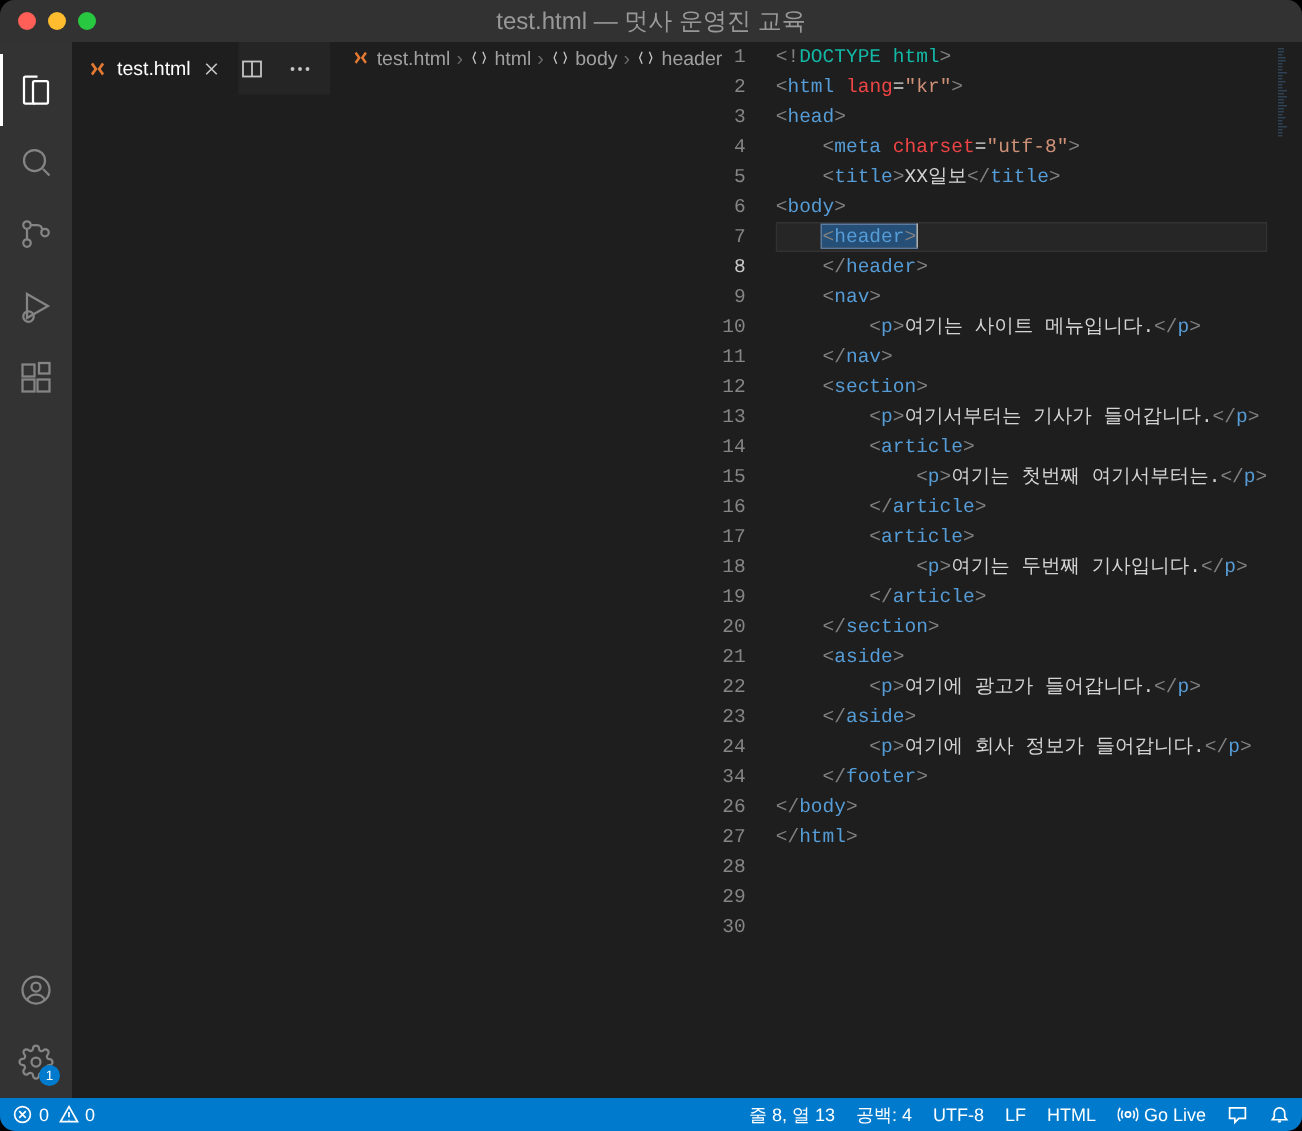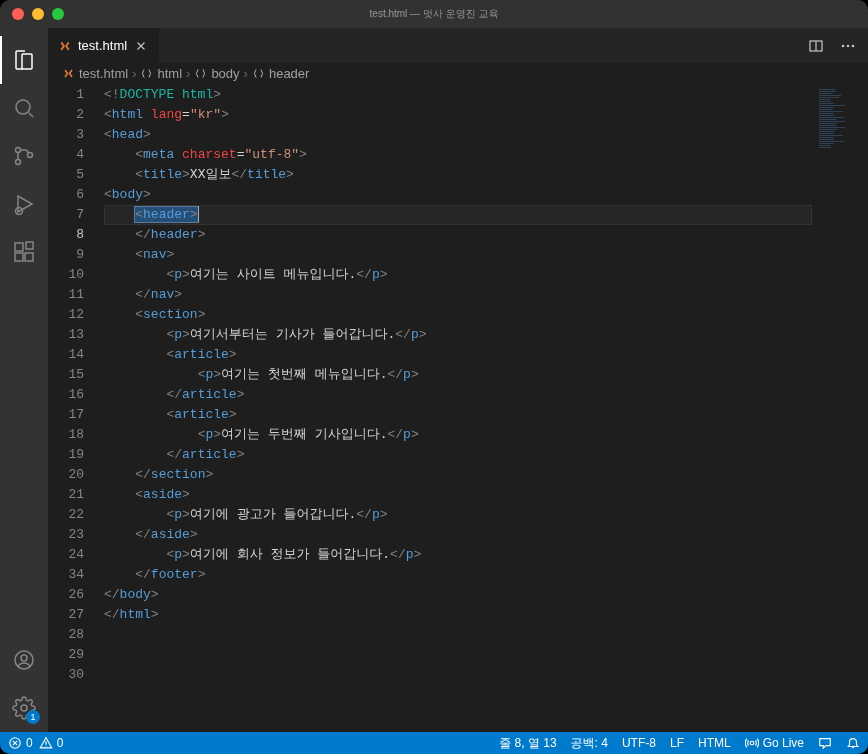--- a/index.html
+++ b/index.html
@@ -40,21 +40,21 @@
   border-radius: 50%;
 }
 .tl-close { background: #ff5f57; }
 .tl-min { background: #febc2e; }
 .tl-max { background: #28c840; }
 .title-text {
   position: absolute;
   left: 50%;
   transform: translateX(-50%);
   color: #989898;
-  font-size: 10px;
+  font-size: 16px;
 }
 .main-area {
   flex: 1;
   display: flex;
   min-height: 0;
 }
 .activity-bar {
   width: 48px;
   background: #333333;
   display: flex;
@@ -97,21 +97,20 @@
   height: 14px;
   border-radius: 10px;
   display: flex;
   align-items: center;
   justify-content: center;
   padding: 0 3px;
 }
 .editor-area {
   flex: 1;
   display: flex;
-  flex-direction: column;
   min-width: 0;
 }
 .tab-bar {
   height: 35px;
   background: #252526;
   display: flex;
   align-items: stretch;
 }
 .tab {
   background: #1e1e1e;
@@ -426,21 +425,21 @@
             <div class="line"><span class="tok-text">    </span><span class="tok-angle">&lt;</span><span class="tok-tag">title</span><span class="tok-angle">&gt;</span><span class="tok-text">XX일보</span><span class="tok-angle">&lt;/</span><span class="tok-tag">title</span><span class="tok-angle">&gt;</span></div>
             <div class="line"><span class="tok-text"></span><span class="tok-angle">&lt;</span><span class="tok-tag">body</span><span class="tok-angle">&gt;</span></div>
             <div class="line current"><span class="tok-text">    </span><span class="selection"><span class="tok-angle">&lt;</span><span class="tok-tag">header</span><span class="tok-angle">&gt;</span></span><span class="cursor"></span></div>
             <div class="line"><span class="tok-text">    </span><span class="tok-angle">&lt;/</span><span class="tok-tag">header</span><span class="tok-angle">&gt;</span></div>
             <div class="line"><span class="tok-text">    </span><span class="tok-angle">&lt;</span><span class="tok-tag">nav</span><span class="tok-angle">&gt;</span></div>
             <div class="line"><span class="tok-text">        </span><span class="tok-angle">&lt;</span><span class="tok-tag">p</span><span class="tok-angle">&gt;</span><span class="tok-text">여기는 사이트 메뉴입니다.</span><span class="tok-angle">&lt;/</span><span class="tok-tag">p</span><span class="tok-angle">&gt;</span></div>
             <div class="line"><span class="tok-text">    </span><span class="tok-angle">&lt;/</span><span class="tok-tag">nav</span><span class="tok-angle">&gt;</span></div>
             <div class="line"><span class="tok-text">    </span><span class="tok-angle">&lt;</span><span class="tok-tag">section</span><span class="tok-angle">&gt;</span></div>
             <div class="line"><span class="tok-text">        </span><span class="tok-angle">&lt;</span><span class="tok-tag">p</span><span class="tok-angle">&gt;</span><span class="tok-text">여기서부터는 기사가 들어갑니다.</span><span class="tok-angle">&lt;/</span><span class="tok-tag">p</span><span class="tok-angle">&gt;</span></div>
             <div class="line"><span class="tok-text">        </span><span class="tok-angle">&lt;</span><span class="tok-tag">article</span><span class="tok-angle">&gt;</span></div>
-            <div class="line"><span class="tok-text">            </span><span class="tok-angle">&lt;</span><span class="tok-tag">p</span><span class="tok-angle">&gt;</span><span class="tok-text">여기는 첫번째 메뉴입니다.</span><span class="tok-angle">&lt;/</span><span class="tok-tag">p</span><span class="tok-angle">&gt;</span></div>
+            <div class="line"><span class="tok-text">            </span><span class="tok-angle">&lt;</span><span class="tok-tag">p</span><span class="tok-angle">&gt;</span><span class="tok-text">여기는 첫번째 여기서부터는.</span><span class="tok-angle">&lt;/</span><span class="tok-tag">p</span><span class="tok-angle">&gt;</span></div>
             <div class="line"><span class="tok-text">        </span><span class="tok-angle">&lt;/</span><span class="tok-tag">article</span><span class="tok-angle">&gt;</span></div>
             <div class="line"><span class="tok-text">        </span><span class="tok-angle">&lt;</span><span class="tok-tag">article</span><span class="tok-angle">&gt;</span></div>
             <div class="line"><span class="tok-text">            </span><span class="tok-angle">&lt;</span><span class="tok-tag">p</span><span class="tok-angle">&gt;</span><span class="tok-text">여기는 두번째 기사입니다.</span><span class="tok-angle">&lt;/</span><span class="tok-tag">p</span><span class="tok-angle">&gt;</span></div>
             <div class="line"><span class="tok-text">        </span><span class="tok-angle">&lt;/</span><span class="tok-tag">article</span><span class="tok-angle">&gt;</span></div>
             <div class="line"><span class="tok-text">    </span><span class="tok-angle">&lt;/</span><span class="tok-tag">section</span><span class="tok-angle">&gt;</span></div>
             <div class="line"><span class="tok-text">    </span><span class="tok-angle">&lt;</span><span class="tok-tag">aside</span><span class="tok-angle">&gt;</span></div>
             <div class="line"><span class="tok-text">        </span><span class="tok-angle">&lt;</span><span class="tok-tag">p</span><span class="tok-angle">&gt;</span><span class="tok-text">여기에 광고가 들어갑니다.</span><span class="tok-angle">&lt;/</span><span class="tok-tag">p</span><span class="tok-angle">&gt;</span></div>
             <div class="line"><span class="tok-text">    </span><span class="tok-angle">&lt;/</span><span class="tok-tag">aside</span><span class="tok-angle">&gt;</span></div>
             <div class="line"><span class="tok-text">        </span><span class="tok-angle">&lt;</span><span class="tok-tag">p</span><span class="tok-angle">&gt;</span><span class="tok-text">여기에 회사 정보가 들어갑니다.</span><span class="tok-angle">&lt;/</span><span class="tok-tag">p</span><span class="tok-angle">&gt;</span></div>
             <div class="line"><span class="tok-text">    </span><span class="tok-angle">&lt;/</span><span class="tok-tag">footer</span><span class="tok-angle">&gt;</span></div>

